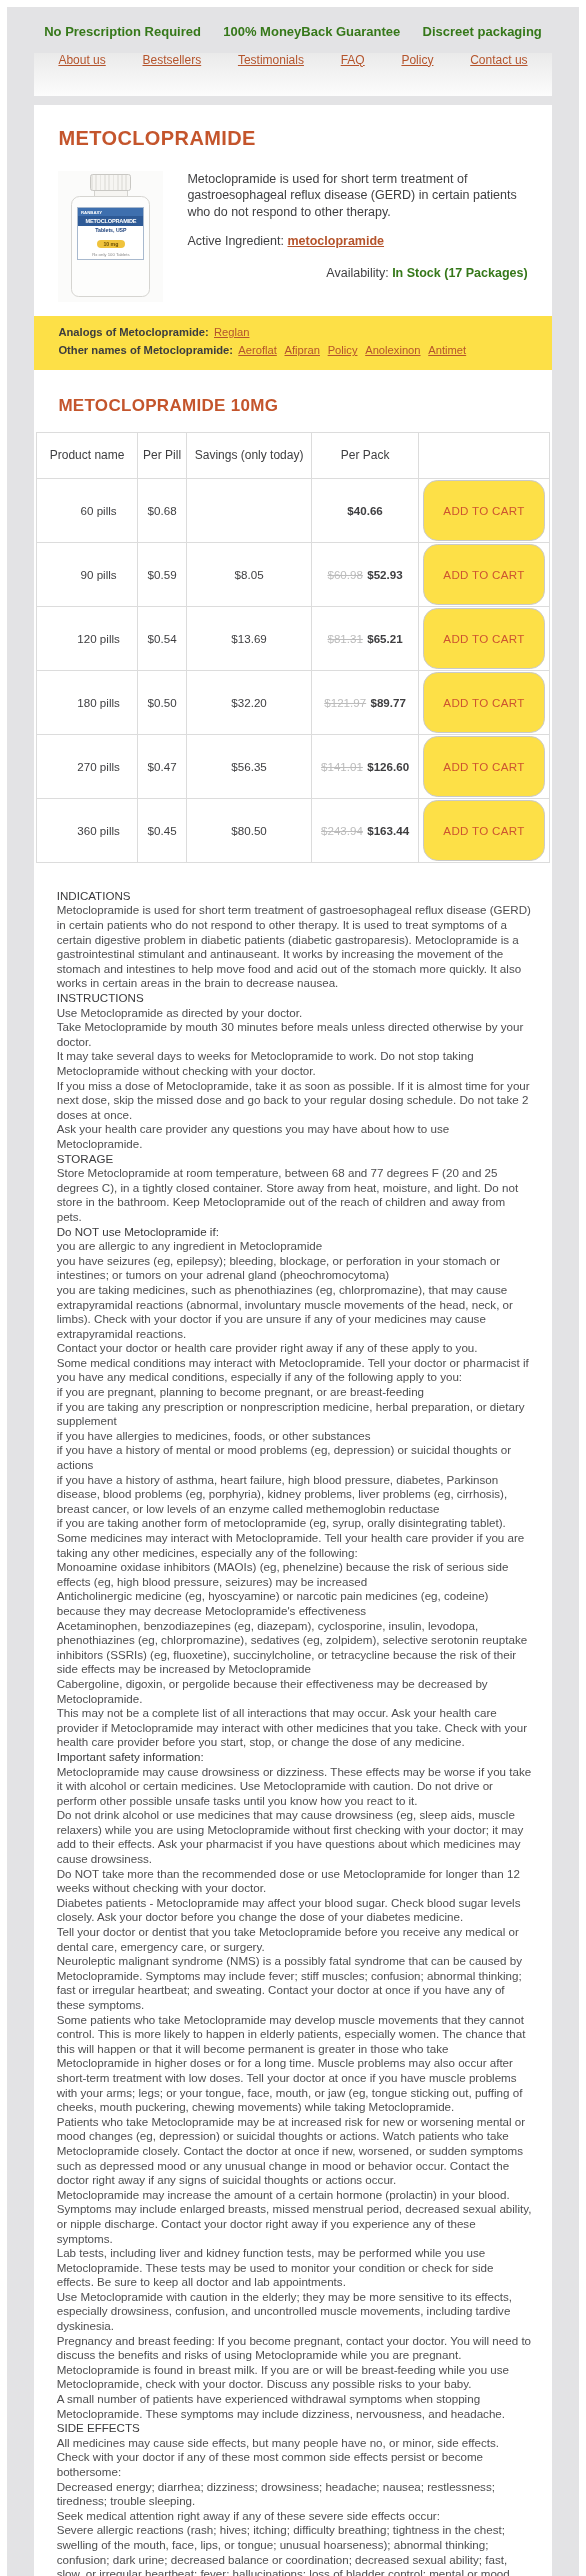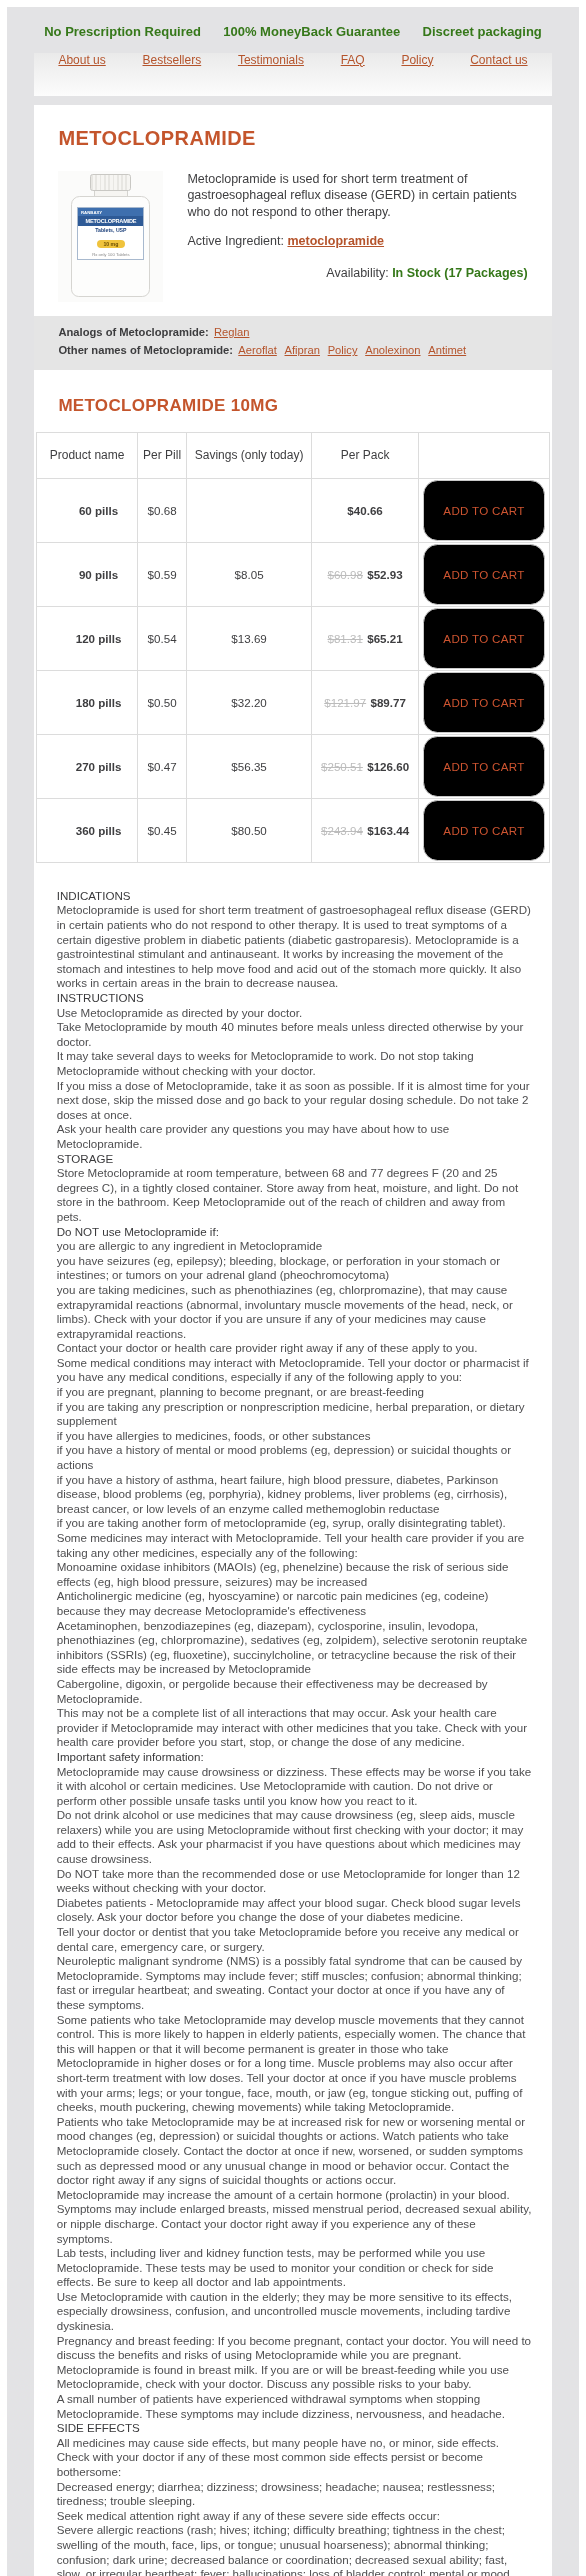--- a/index.html
+++ b/index.html
@@ -38,34 +38,34 @@
   .label-dose { display:inline-block; background:#f0c33c; color:#6b4d00; font-size:5.2px; font-weight:bold;
                 border-radius:5.2px; padding:0.9px 6.9px; margin:1.7px 0; }
   .label-note { color:#888; font-size:4.3px; padding:1.7px 1.7px 2.6px 1.7px; }
 
   .product-desc { flex:1; font-size:12.5px; color:#3f3f41; line-height:1.32; }
   .product-desc p { margin:0 0 13px 0; }
   .ingredient-link { color:#b5542c; font-weight:bold; text-decoration:underline; cursor:pointer; }
   .availability { text-align:right; margin-top:15.5px; font-size:12.5px; color:#3f3f41; }
   .availability .stock { color:#36781a; font-weight:bold; }
 
-  .analogs-band { background:#e5e5e5; margin-top:13.7px; padding:8.6px 24px 10.3px 24px;
+  .analogs-band { background:#fde047; margin-top:13.7px; padding:8.6px 24px 10.3px 24px;
                   font-size:11.2px; color:#3c3c3e; line-height:1.6; }
   .analogs-band .lbl { font-weight:bold; margin-right:5.2px; }
   .analogs-band a { color:#b5542c; text-decoration:underline; margin-right:7.7px; cursor:pointer; }
 
   .pricing-title { color:#c4552c; font-size:17px; font-weight:bold; margin:0; padding:26px 0 15.5px 24px; letter-spacing:0.3px; }
 
   table.pricing { border-collapse:collapse; width:calc(100% - 3.4px); margin:0 1.7px; font-size:11.6px; color:#3e3e40; }
   table.pricing th { border:0.9px solid #dcdcdc; font-weight:normal; font-size:12px; height:46px; text-align:center; }
   table.pricing td { border:0.9px solid #dcdcdc; height:41px; text-align:center; }
-  td.c-product { text-align:left; padding-left:24px; font-weight:bold; }
+  td.c-product { text-align:left; padding-left:24px; font-weight:normal; }
   .old-price { color:#bcbcbc; text-decoration:line-through; margin-right:4.3px; font-weight:normal; }
   .new-price { font-weight:bold; }
-  .add-btn { background:#000000; border:0.9px solid #c9c9c9; border-radius:14.6px; color:#cd5430;
+  .add-btn { background:#fde047; border:0.9px solid #c9c9c9; border-radius:14.6px; color:#cd5430;
              font-family:"Liberation Sans",sans-serif; font-size:11.6px; letter-spacing:0.3px;
              padding:23px 19px; cursor:pointer; }
 
   .info { padding:26px 5.2px 5.2px 22.3px; font-size:11.6px; line-height:1.26; color:#4e4e50; max-width:503px; }
   .info .h { font-weight:normal; color:#3a3a3c; margin:0; }
   .info .p { margin:0; }
 
   col.c1{width:101px;} col.c2{width:49px;} col.c3{width:125px;} col.c4{width:107px;} col.c5{width:auto;}
 </style>
 </head>
@@ -173,39 +173,39 @@
             <td class="c-product">180 pills</td>
             <td>$0.50</td>
             <td>$32.20</td>
             <td><span class="old-price">$121.97</span><span class="new-price">$89.77</span></td>
             <td><button class="add-btn">ADD TO CART</button></td>
           </tr>
           <tr>
             <td class="c-product">270 pills</td>
             <td>$0.47</td>
             <td>$56.35</td>
-            <td><span class="old-price">$250.51</span><span class="new-price">$126.60</span></td>
+            <td><span class="old-price">$141.01</span><span class="new-price">$126.60</span></td>
             <td><button class="add-btn">ADD TO CART</button></td>
           </tr>
           <tr>
             <td class="c-product">360 pills</td>
             <td>$0.45</td>
             <td>$80.50</td>
             <td><span class="old-price">$243.94</span><span class="new-price">$163.44</span></td>
             <td><button class="add-btn">ADD TO CART</button></td>
           </tr>
         </tbody>
     </table>
 
     <div class="info" id="info-blocks">
         <div class="h">INDICATIONS</div>
         <div class="p">Metoclopramide is used for short term treatment of gastroesophageal reflux disease (GERD) in certain patients who do not respond to other therapy. It is used to treat symptoms of a certain digestive problem in diabetic patients (diabetic gastroparesis). Metoclopramide is a gastrointestinal stimulant and antinauseant. It works by increasing the movement of the stomach and intestines to help move food and acid out of the stomach more quickly. It also works in certain areas in the brain to decrease nausea.</div>
         <div class="h">INSTRUCTIONS</div>
         <div class="p">Use Metoclopramide as directed by your doctor.</div>
-        <div class="p">Take Metoclopramide by mouth 40 minutes before meals unless directed otherwise by your doctor.</div>
+        <div class="p">Take Metoclopramide by mouth 30 minutes before meals unless directed otherwise by your doctor.</div>
         <div class="p">It may take several days to weeks for Metoclopramide to work. Do not stop taking Metoclopramide without checking with your doctor.</div>
         <div class="p">If you miss a dose of Metoclopramide, take it as soon as possible. If it is almost time for your next dose, skip the missed dose and go back to your regular dosing schedule. Do not take 2 doses at once.</div>
         <div class="p">Ask your health care provider any questions you may have about how to use Metoclopramide.</div>
         <div class="h">STORAGE</div>
         <div class="p">Store Metoclopramide at room temperature, between 68 and 77 degrees F (20 and 25 degrees C), in a tightly closed container. Store away from heat, moisture, and light. Do not store in the bathroom. Keep Metoclopramide out of the reach of children and away from pets.</div>
         <div class="h">Do NOT use Metoclopramide if:</div>
         <div class="p">you are allergic to any ingredient in Metoclopramide</div>
         <div class="p">you have seizures (eg, epilepsy); bleeding, blockage, or perforation in your stomach or intestines; or tumors on your adrenal gland (pheochromocytoma)</div>
         <div class="p">you are taking medicines, such as phenothiazines (eg, chlorpromazine), that may cause extrapyramidal reactions (abnormal, involuntary muscle movements of the head, neck, or limbs). Check with your doctor if you are unsure if any of your medicines may cause extrapyramidal reactions.</div>
         <div class="p">Contact your doctor or health care provider right away if any of these apply to you.</div>

